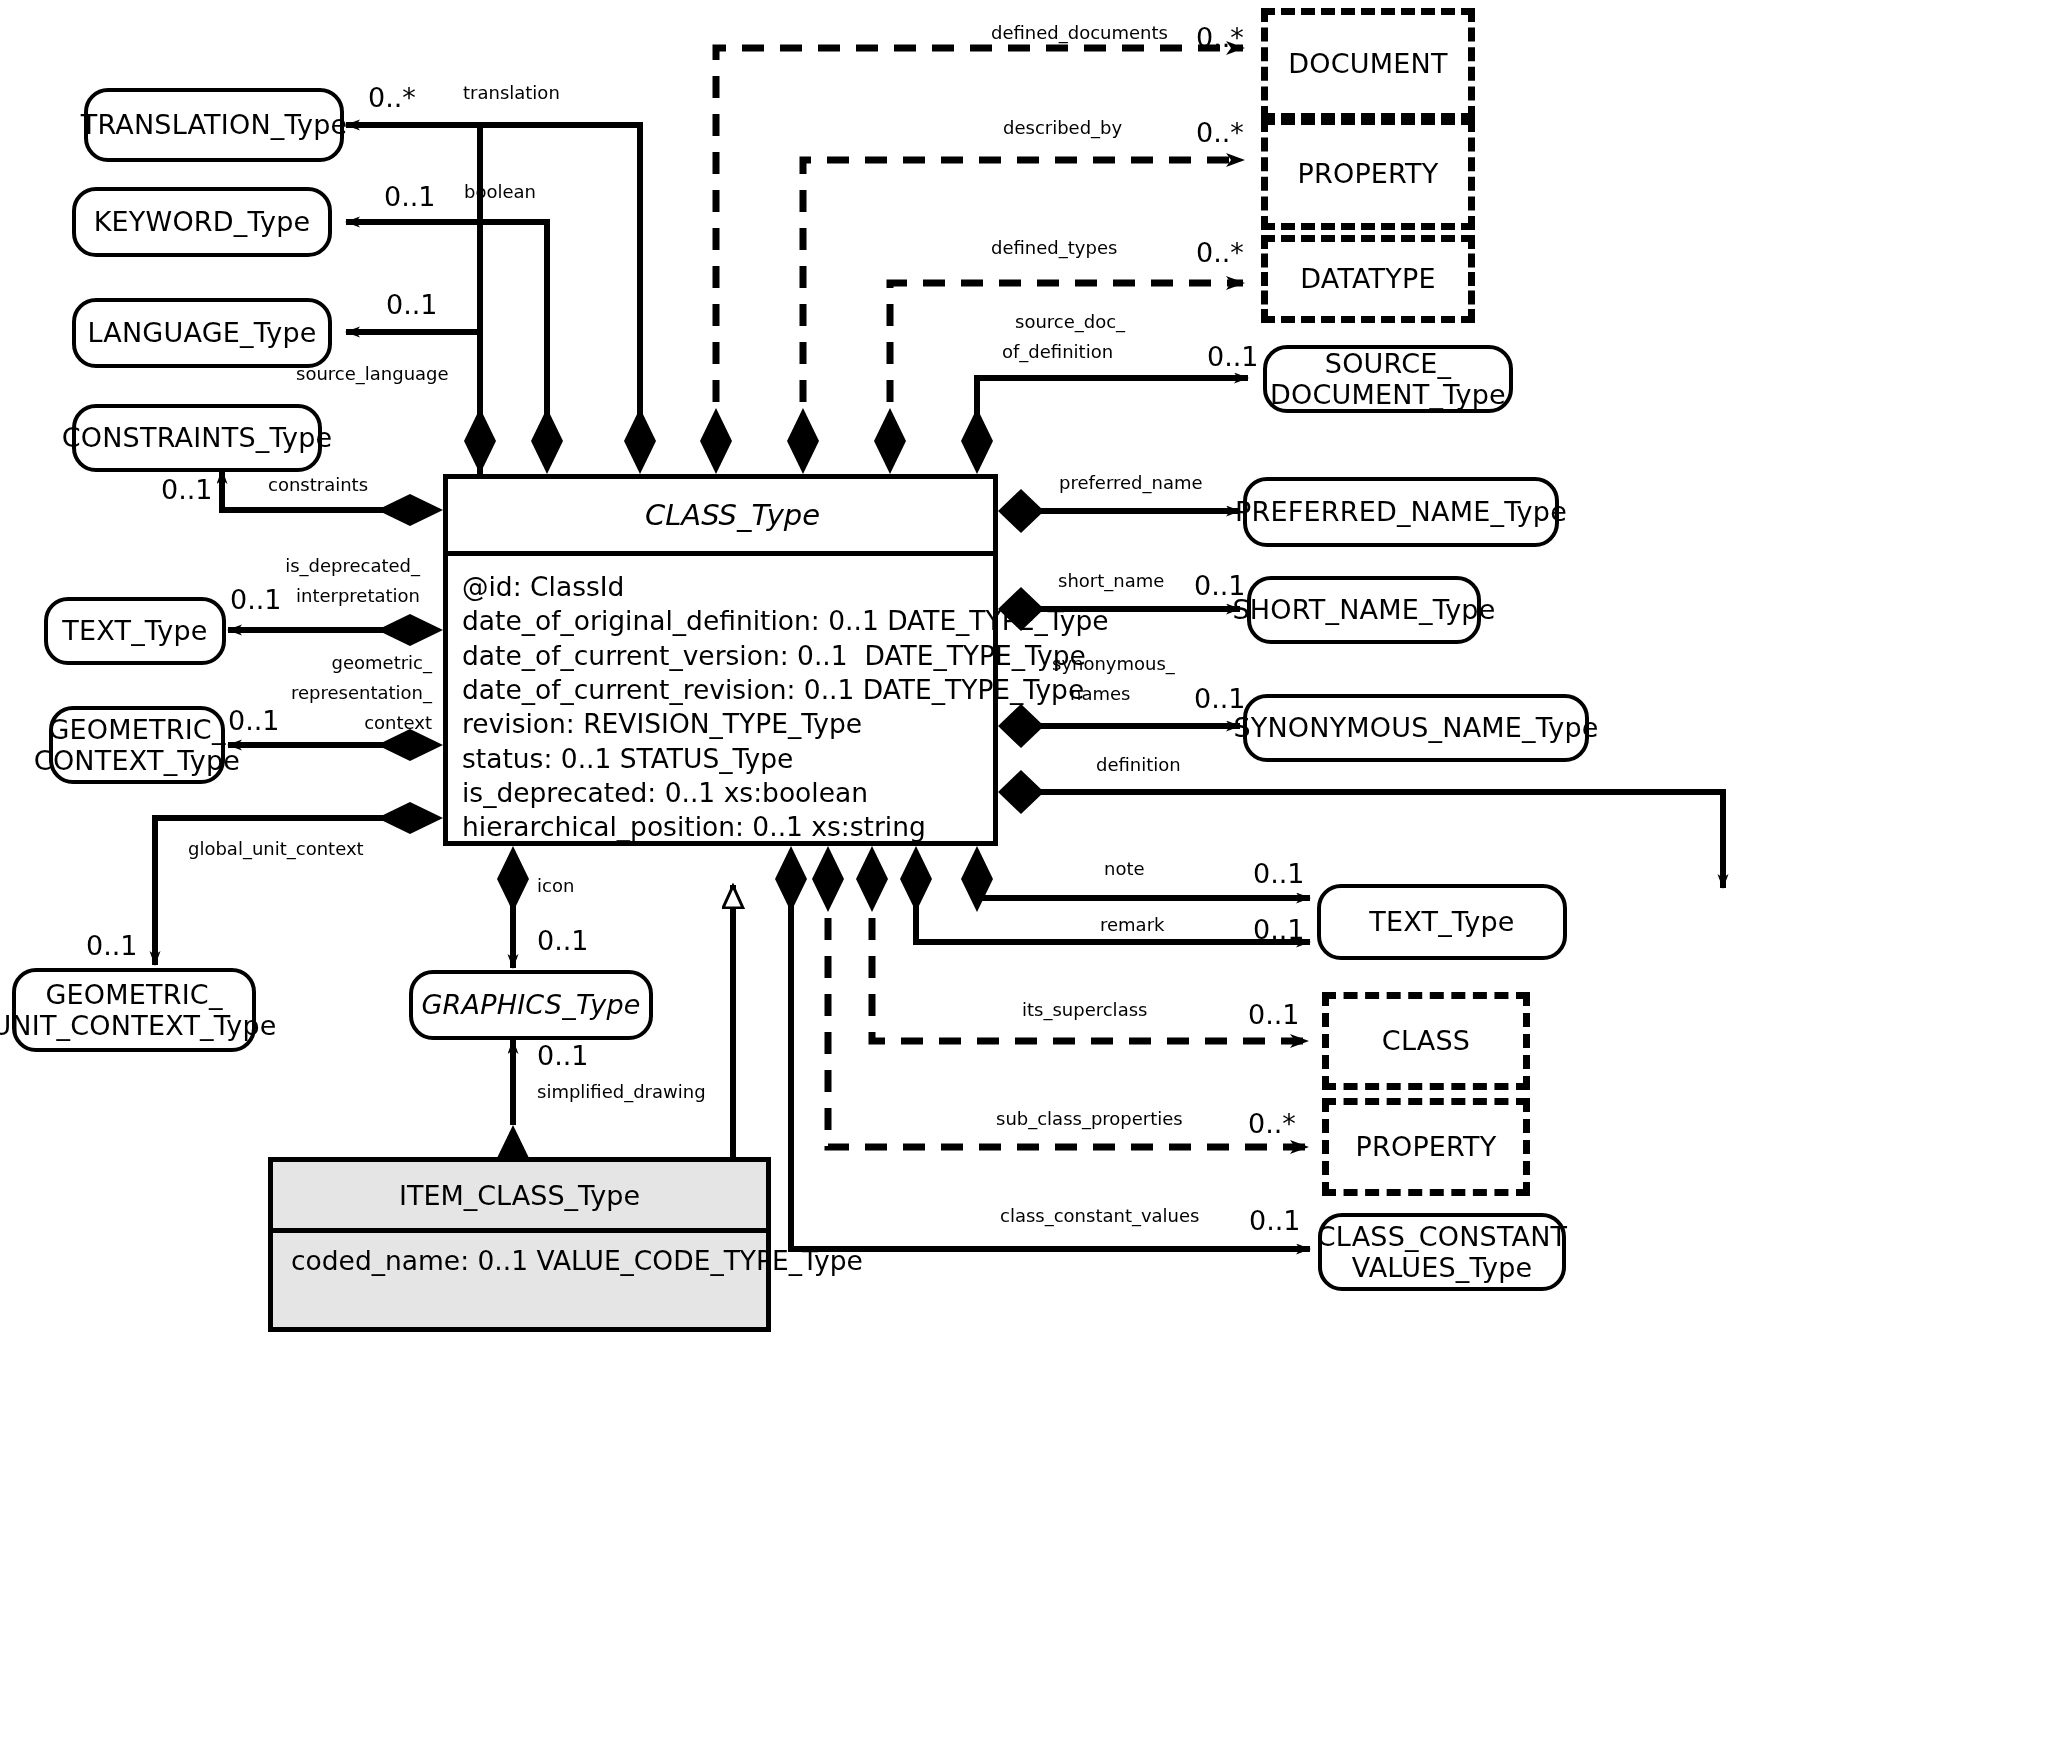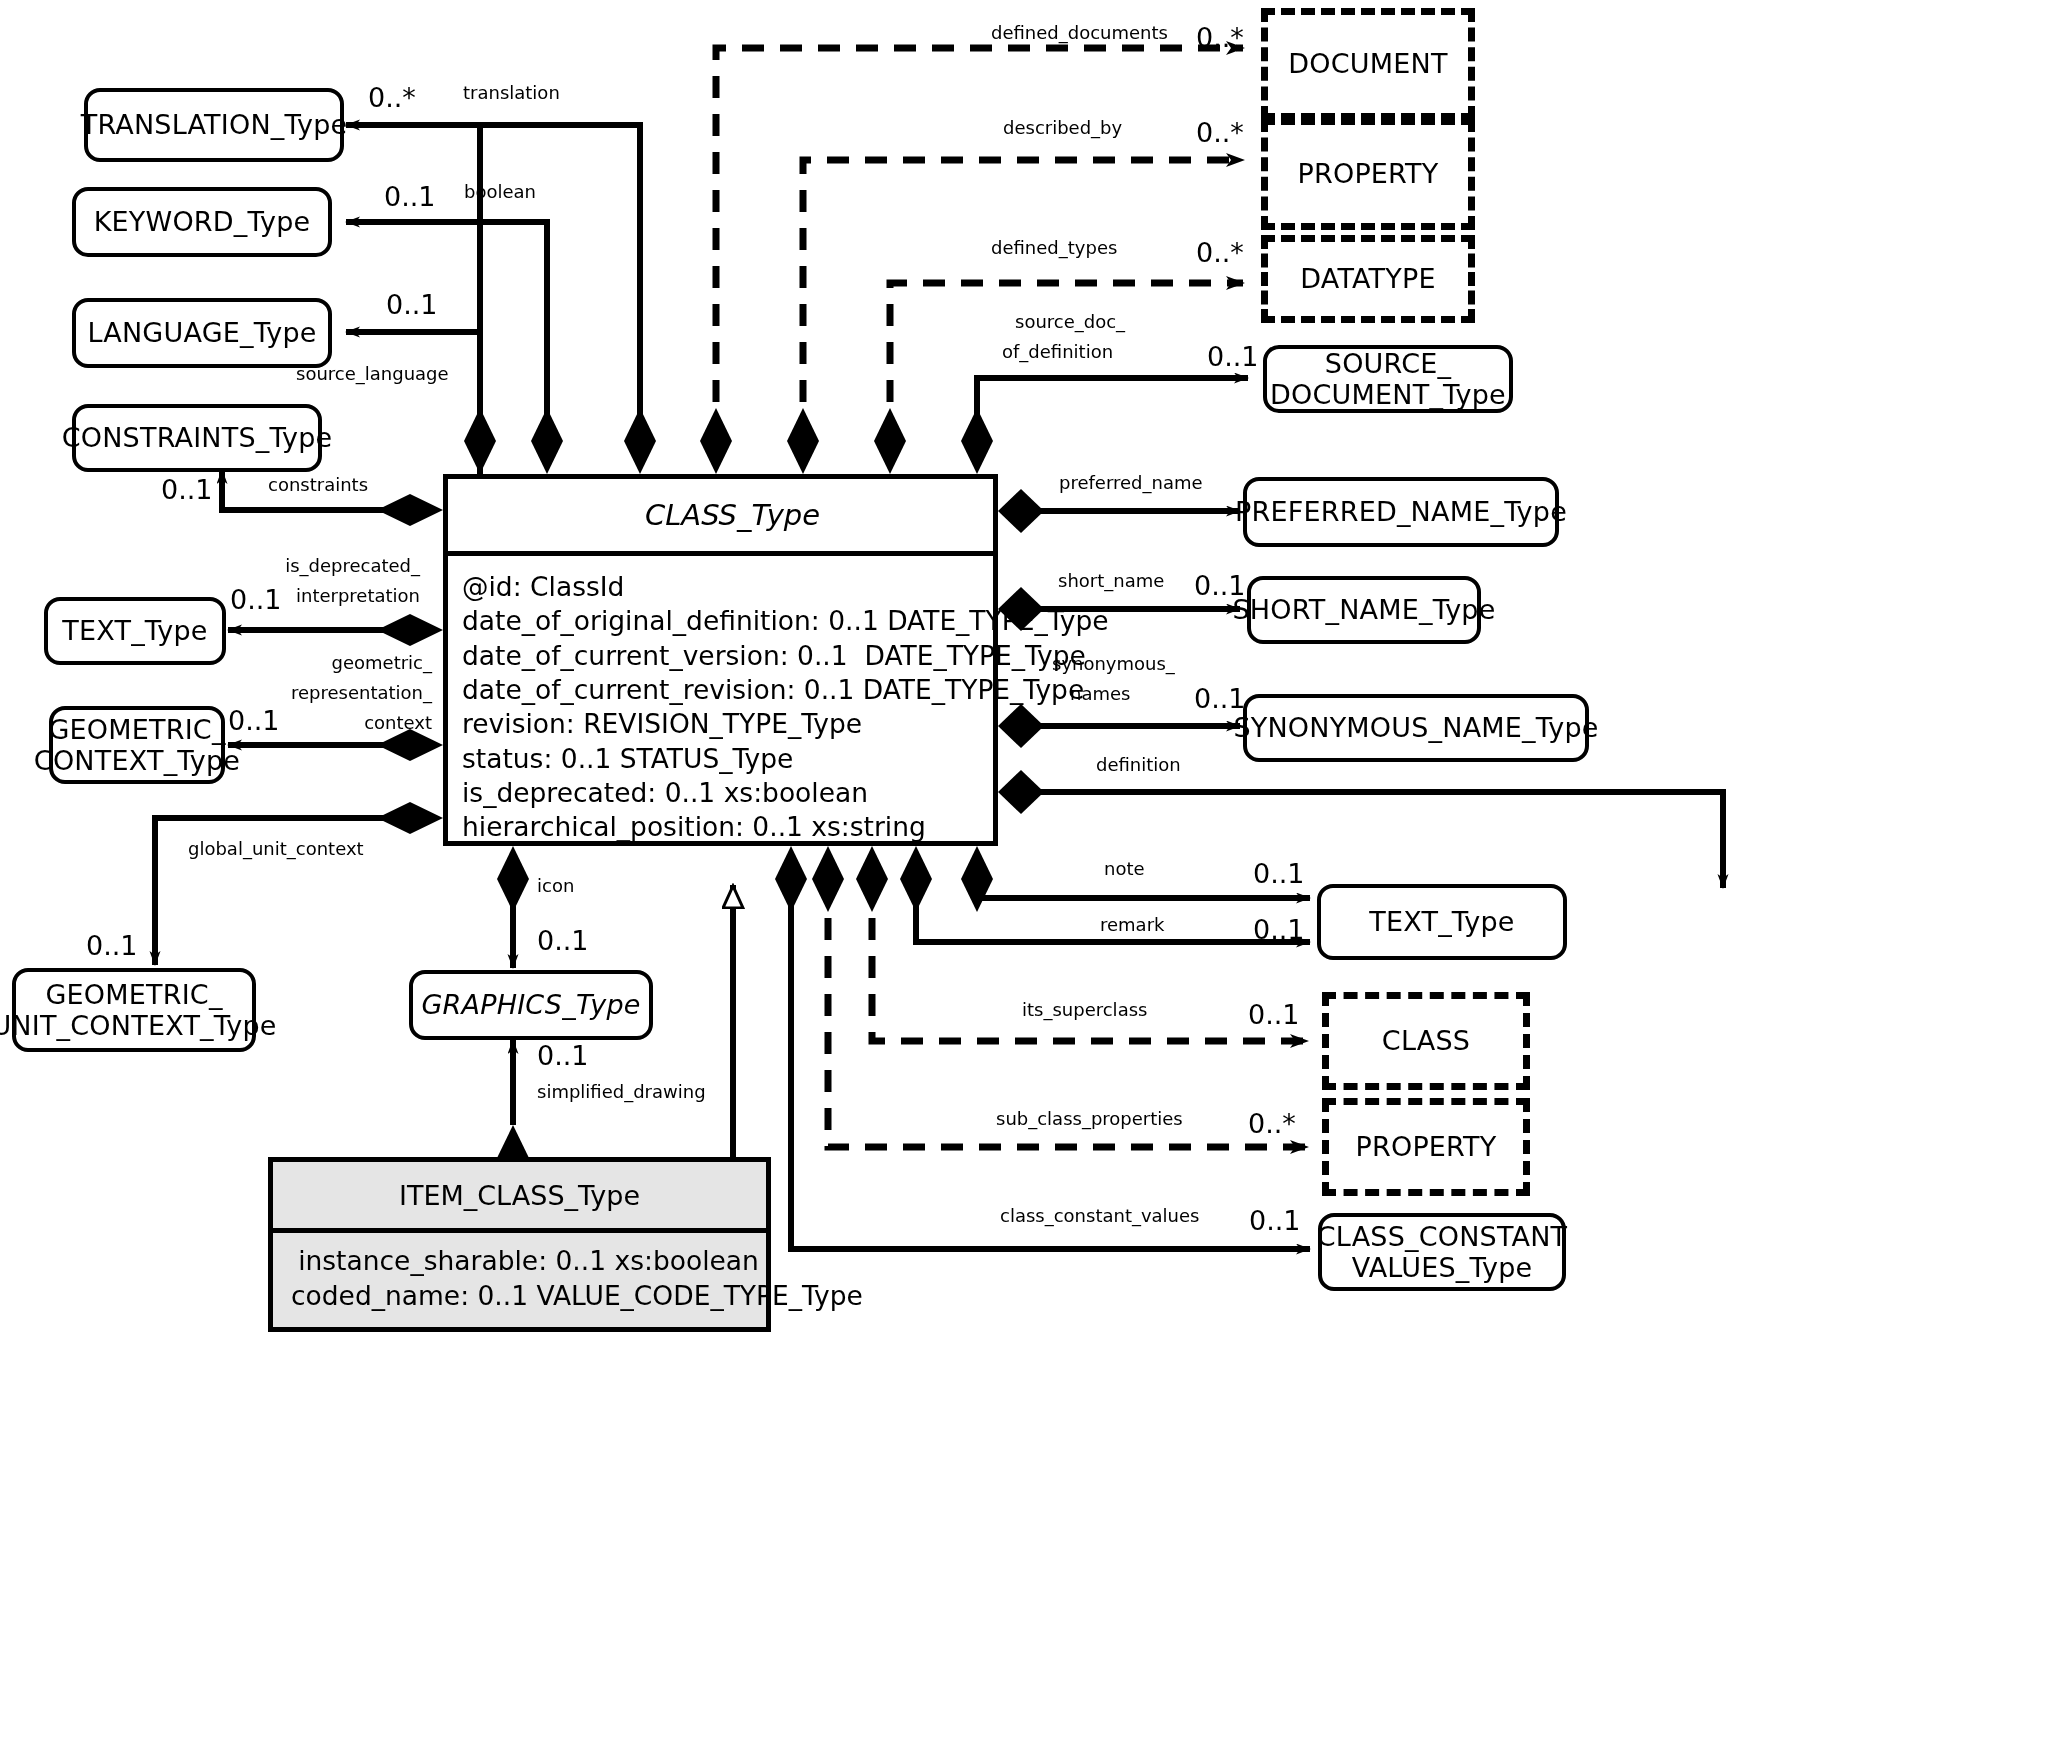--- a/index.html
+++ b/index.html
@@ -4,21 +4,21 @@
 <style>
   html,body{margin:0;padding:0;background:#fff;}
   body{width:2067px;height:1742px;position:relative;overflow:hidden;
        font-family:"DejaVu Sans","Liberation Sans",sans-serif;color:#000;}
   #stage{position:absolute;left:0;top:0;width:2067px;height:1742px;}
   svg#wires{position:absolute;left:0;top:0;width:2067px;height:1742px;pointer-events:none;}
 
   .box{position:absolute;box-sizing:border-box;background:#fff;border:4px solid #000;
        display:flex;align-items:center;justify-content:center;text-align:center;
        font-size:27px;line-height:1.15;letter-spacing:.2px;z-index:5;}
-  .rounded{border-radius:16px;}
+  .rounded{border-radius:24px;}
   .dashed{border:7px dashed #000;border-radius:0;}
   .lbl{position:absolute;font-size:18px;line-height:1.18;white-space:pre;z-index:6;color:#000;}
   .lbl.r{text-align:right;}
   .mult{position:absolute;font-size:27px;z-index:6;white-space:pre;}
 
   
   #class-box{position:absolute;left:443px;top:474px;width:555px;height:372px;
              border:5px solid #000;background:#fff;box-sizing:border-box;z-index:5;}
   #class-title{height:72px;display:flex;align-items:center;justify-content:center;
                font-style:italic;font-size:29px;border-bottom:5px solid #000;padding-left:24px;}
@@ -227,21 +227,20 @@
     <div>revision: REVISION_TYPE_Type</div>
     <div>status: 0..1 STATUS_Type</div>
     <div>is_deprecated: 0..1 xs:boolean</div>
     <div>hierarchical_position: 0..1 xs:string</div>
   </div>
 </div>
 
 <div id="item-box">
   <div id="item-title">ITEM_CLASS_Type</div>
   <div id="item-attrs">
-    <div>instance_sharable: 0..1 xs:boolean</div>
     <div>coded_name: 0..1 VALUE_CODE_TYPE_Type</div>
   </div>
 </div>
 
 <div class="lbl" style="left:463px;top:82px">translation</div>
 <div class="lbl" style="left:464px;top:181px">boolean</div>
 <div class="lbl" style="left:296px;top:363px">source_language</div>
 <div class="lbl" style="left:268px;top:474px">constraints</div>
 
 <div class="lbl r" style="left:160px;top:555px;width:260px">is_deprecated_</div>

